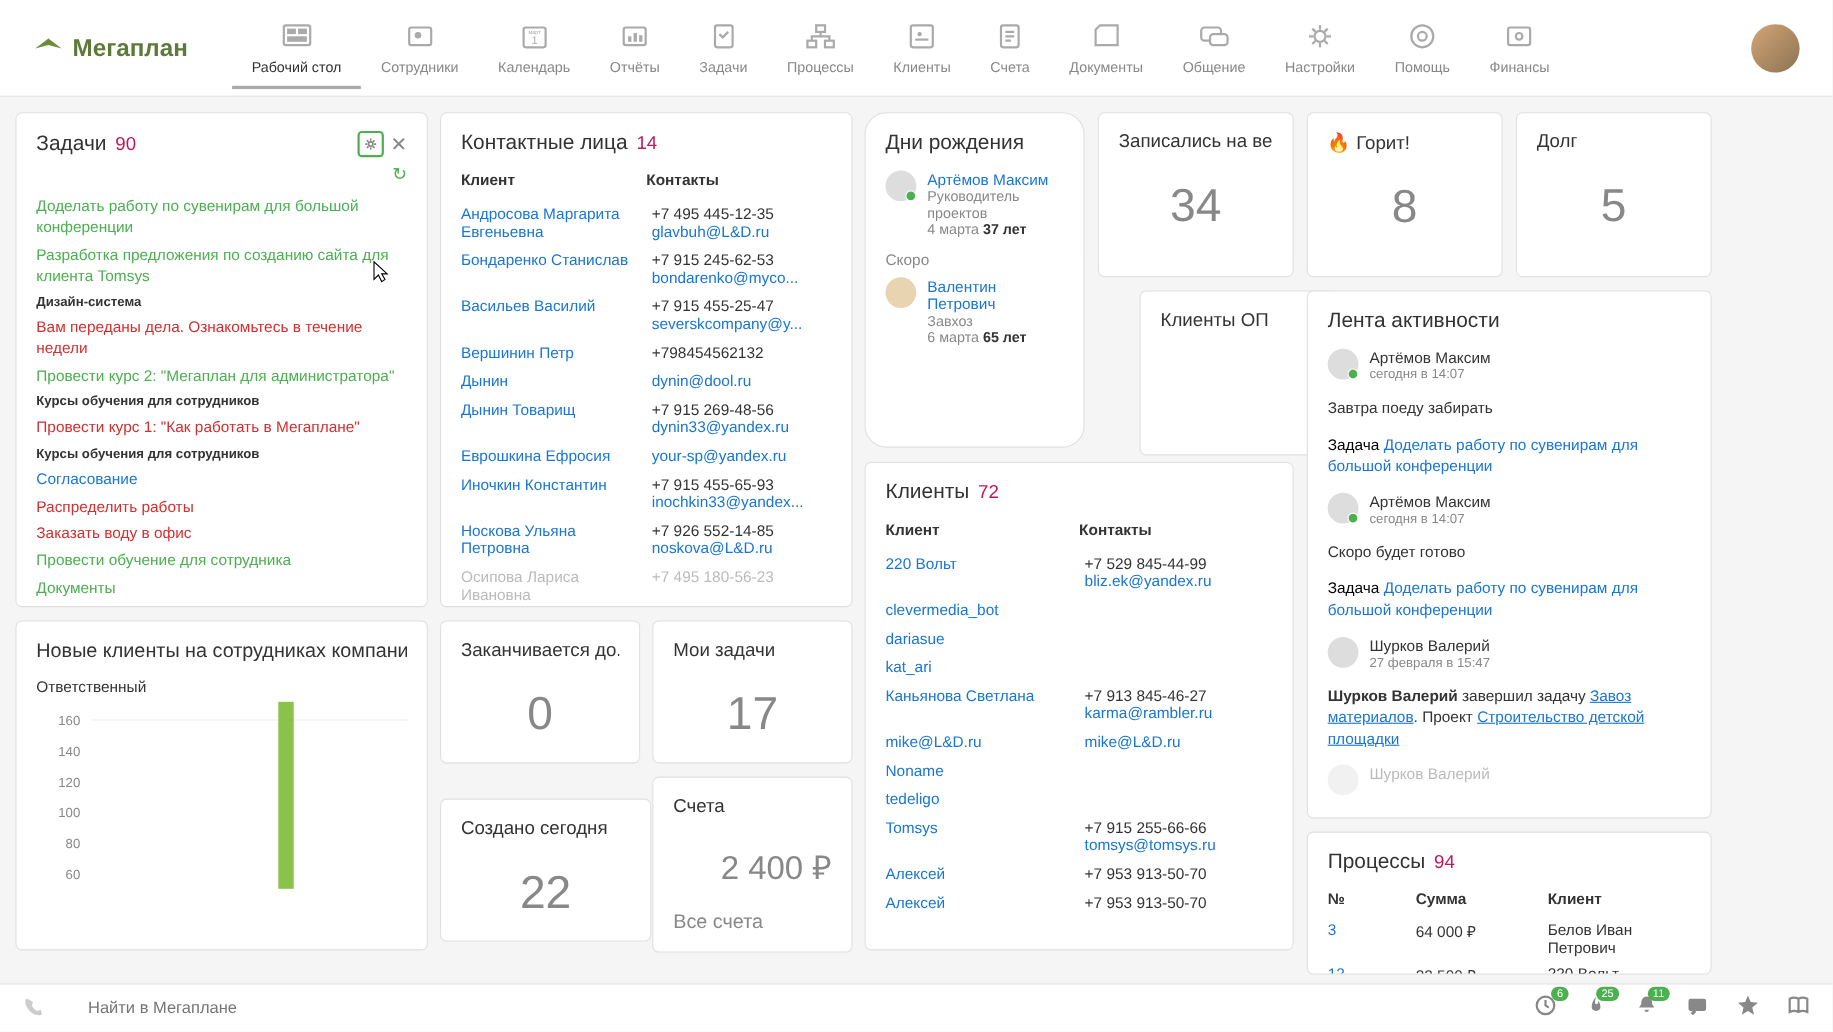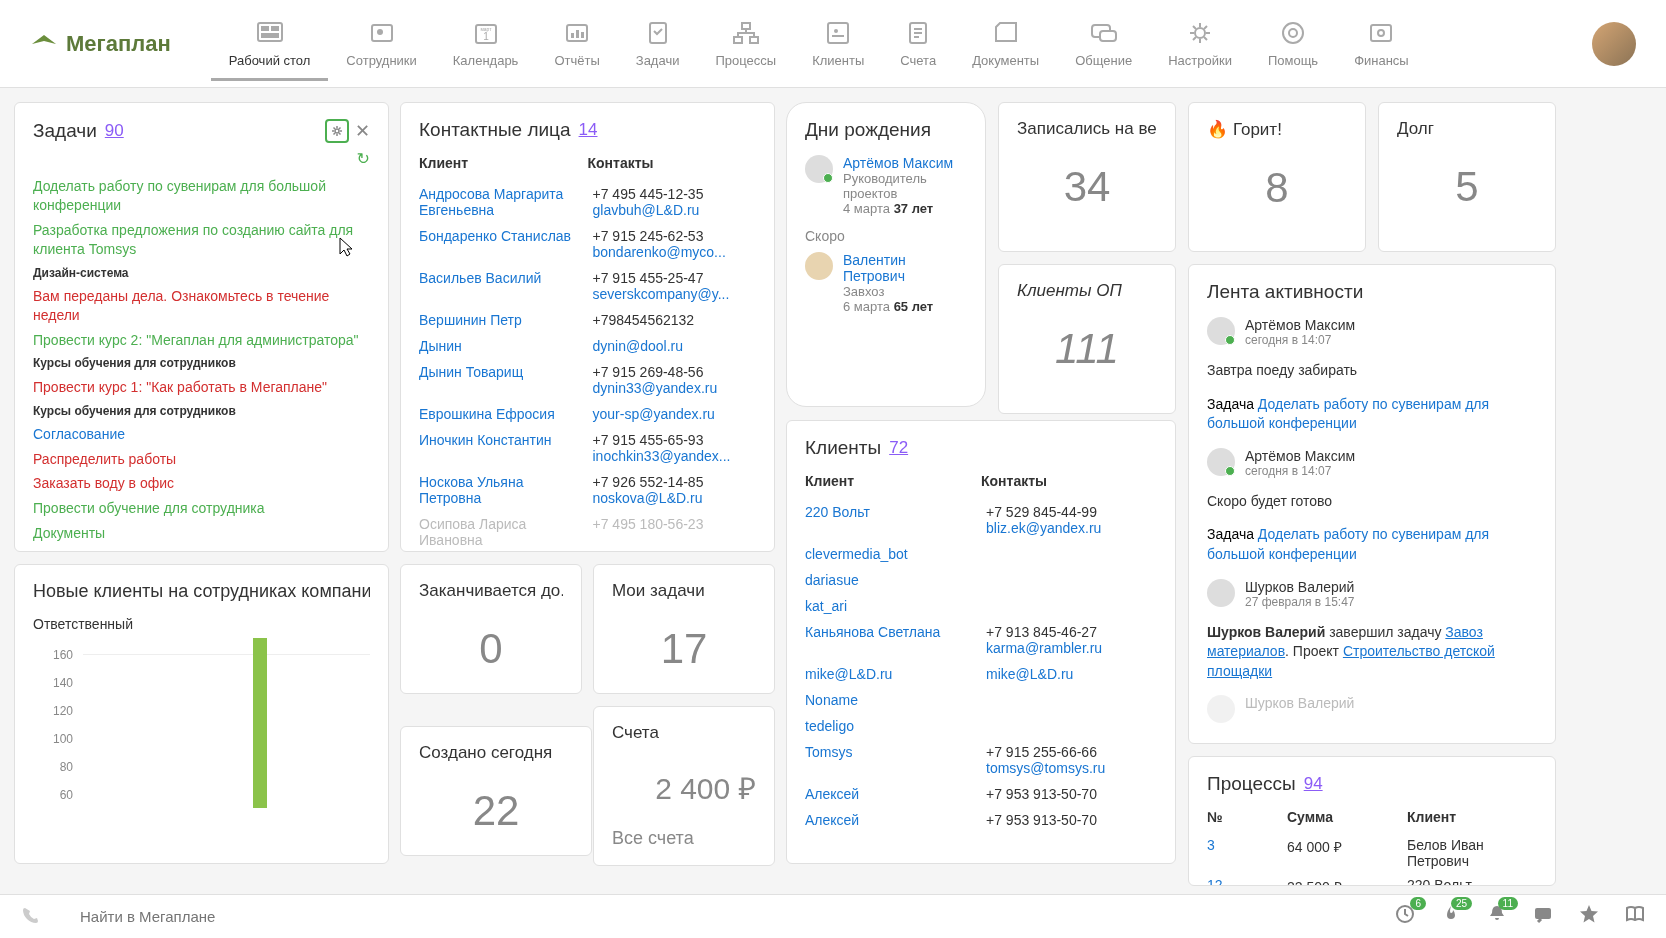--- a/index.html
+++ b/index.html
@@ -9,21 +9,21 @@
 .logo svg { margin-right: 8px; }
 .nav { display: flex; gap: 0; flex: 1; }
 .nav-item { display: flex; flex-direction: column; align-items: center; padding: 10px 18px; cursor: pointer; color: #888; font-size: 13px; }
 .nav-item.active { border-bottom: 3px solid #aaa; color: #333; }
 .nav-item svg { width: 32px; height: 32px; margin-bottom: 4px; }
 .avatar-top { width: 44px; height: 44px; border-radius: 50%; background: linear-gradient(135deg, #d4a574, #8b7355); margin-left: auto; }
 
 .dashboard { padding: 14px; display: grid; grid-template-columns: 390px 390px 390px 195px 195px; grid-auto-rows: min-content; gap: 12px; height: 800px; overflow: hidden; }
 .widget { background: #fff; border: 1px solid #e0e0e0; border-radius: 6px; padding: 16px 18px; overflow: hidden; }
 .widget-title { font-size: 19px; font-weight: 400; color: #333; margin-bottom: 14px; display: flex; align-items: center; }
-.widget-title .count { color: #8b5cf6; margin-left: 8px; font-size: 17px; text-decoration: underline; }
+.widget-title .count { color: #be185d; margin-left: 8px; font-size: 17px; }
 .widget-title .actions { margin-left: auto; display: flex; gap: 6px; align-items: center; }
 .gear-btn { width: 24px; height: 24px; border: 2px solid #4caf50; border-radius: 4px; display: flex; align-items: center; justify-content: center; color: #888; }
 .close-btn { color: #888; font-size: 18px; cursor: pointer; }
 .refresh-icn { color: #4caf50; font-size: 16px; }
 
 .task { padding: 3px 0; font-size: 14px; line-height: 1.35; }
 .task-green { color: #4caf50; }
 .task-red { color: #d32f2f; }
 .task-blue { color: #1976d2; }
 .task-sub { color: #333; font-size: 12px; font-weight: bold; }
@@ -81,21 +81,21 @@
 
 
 .dashboard { position: relative; display: block; }
 .dashboard .widget { position: absolute; }
 #w-tasks { left: 14px; top: 14px; width: 375px; height: 450px; }
 #w-contacts { left: 400px; top: 14px; width: 375px; height: 450px; }
 #w-bday { left: 786px; top: 14px; width: 200px; height: 305px; border-radius: 20px; }
 #w-signup { left: 998px; top: 14px; width: 178px; height: 150px; }
 #w-fire { left: 1188px; top: 14px; width: 178px; height: 150px; }
 #w-debt { left: 1378px; top: 14px; width: 178px; height: 150px; }
-#w-cop { left: 998px; top: 176px; width: 178px; height: 150px; font-style: italic; }
+#w-cop { left: 1036px; top: 176px; width: 178px; height: 150px; }
 #w-activity { left: 1188px; top: 176px; width: 368px; height: 480px; }
 #w-newc { left: 14px; top: 476px; width: 375px; height: 300px; }
 #w-ending { left: 400px; top: 476px; width: 182px; height: 130px; }
 #w-mytasks { left: 593px; top: 476px; width: 182px; height: 130px; }
 #w-created { left: 400px; top: 618px; width: 192px; height: 130px; margin-top: 20px; }
 #w-invoices { left: 593px; top: 618px; width: 182px; height: 160px; }
 #w-clients { left: 786px; top: 332px; width: 390px; height: 444px; }
 #w-proc { left: 1188px; top: 668px; width: 368px; height: 130px; }
 
 .cursor-pointer { position: absolute; left: 336px; top: 148px; font-size: 18px; z-index: 100; pointer-events: none; }
@@ -369,21 +369,20 @@
     <div class="widget-title">
         <span>Долг</span>
       </div>
     <div class="big-num">5</div>
   </div>
 
   <div class="widget widget-sm" id="w-cop">
     <div class="widget-title">
         <span>Клиенты ОП</span>
       </div>
-    <div class="big-num">111</div>
   </div>
 
   <div class="widget" id="w-activity">
     <div class="widget-title">
         <span>Лента активности</span>
       </div>
     <div id="activity-list">
         <div class="activity-item">
           <div class="ava online"></div>
           <div class="body">

